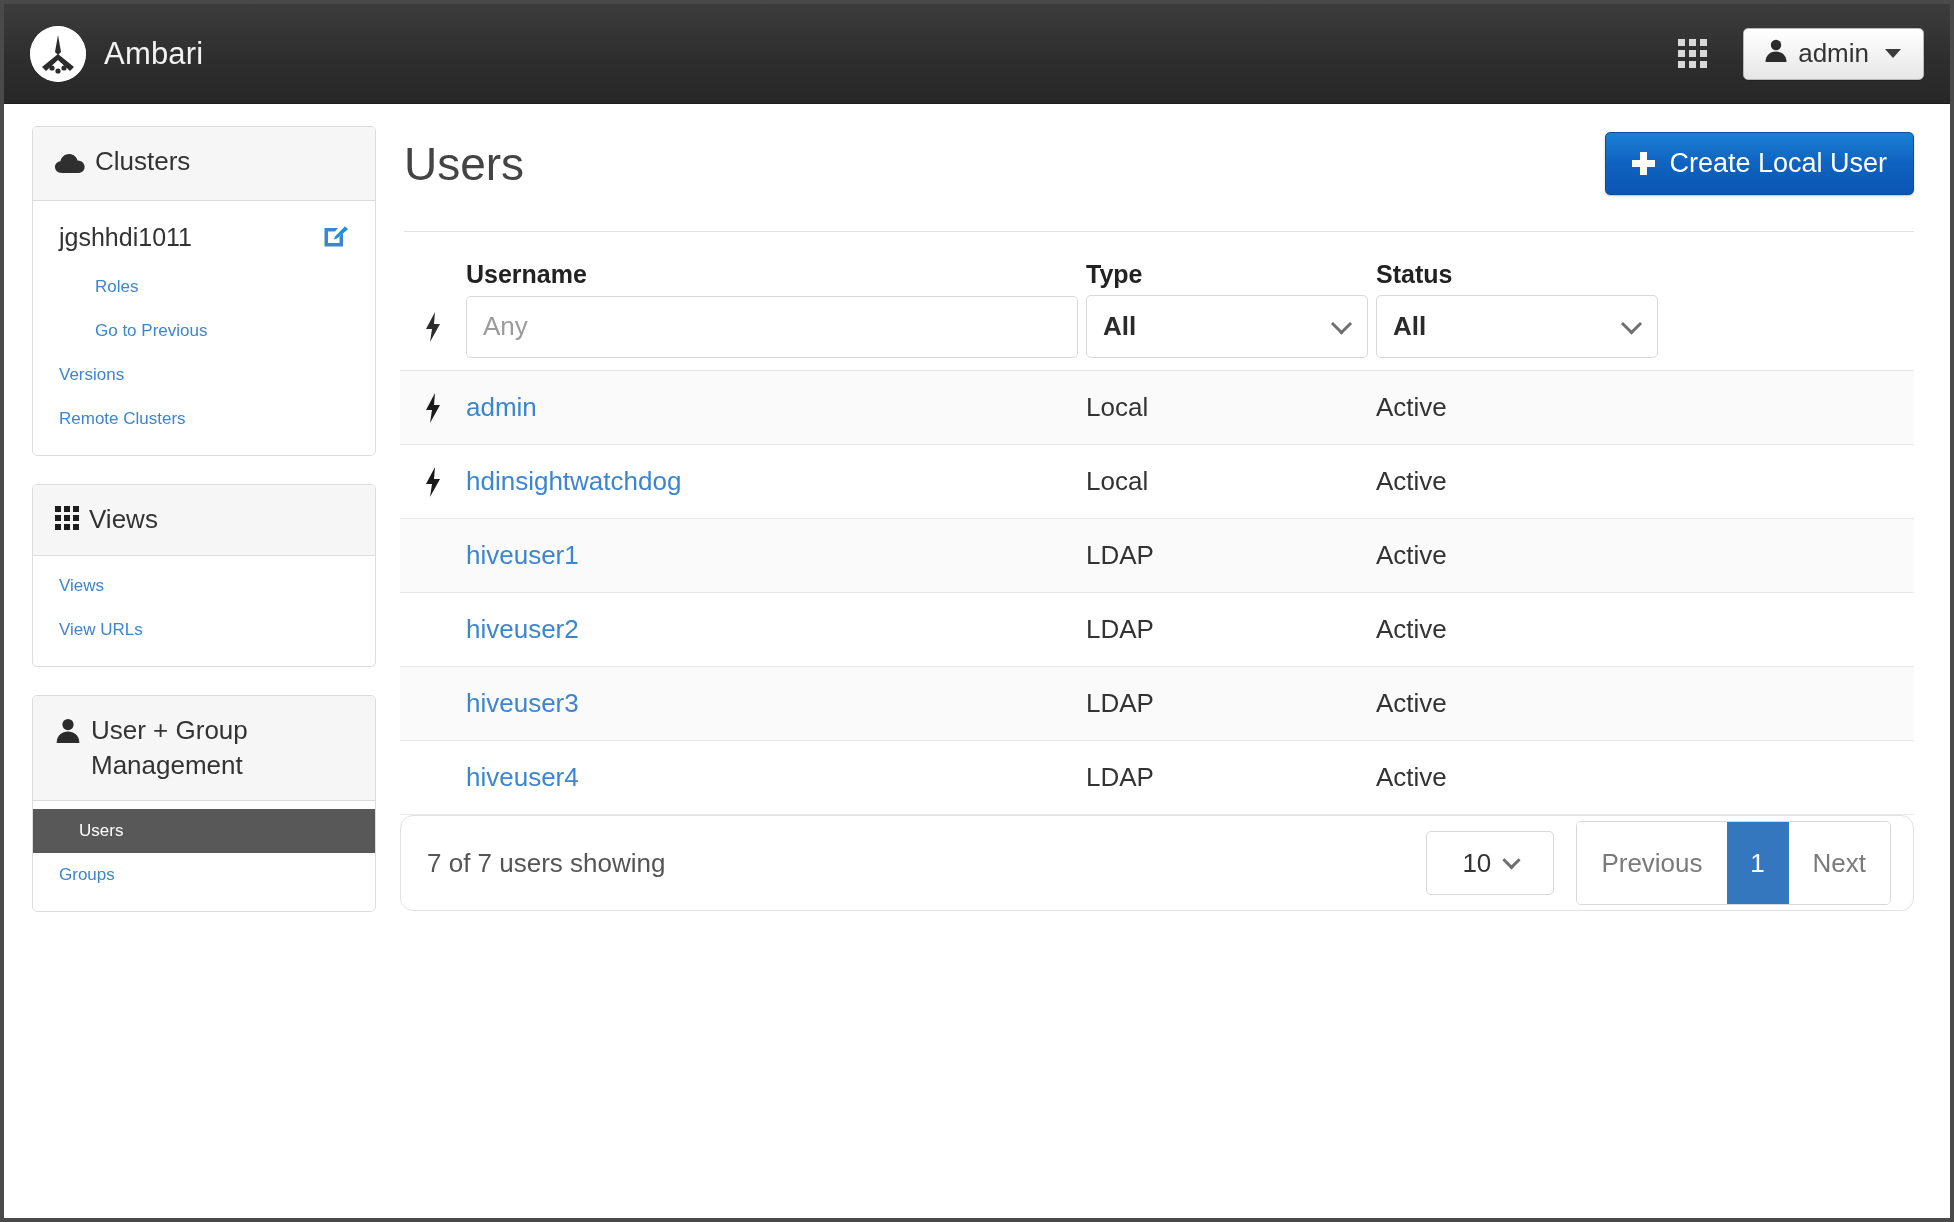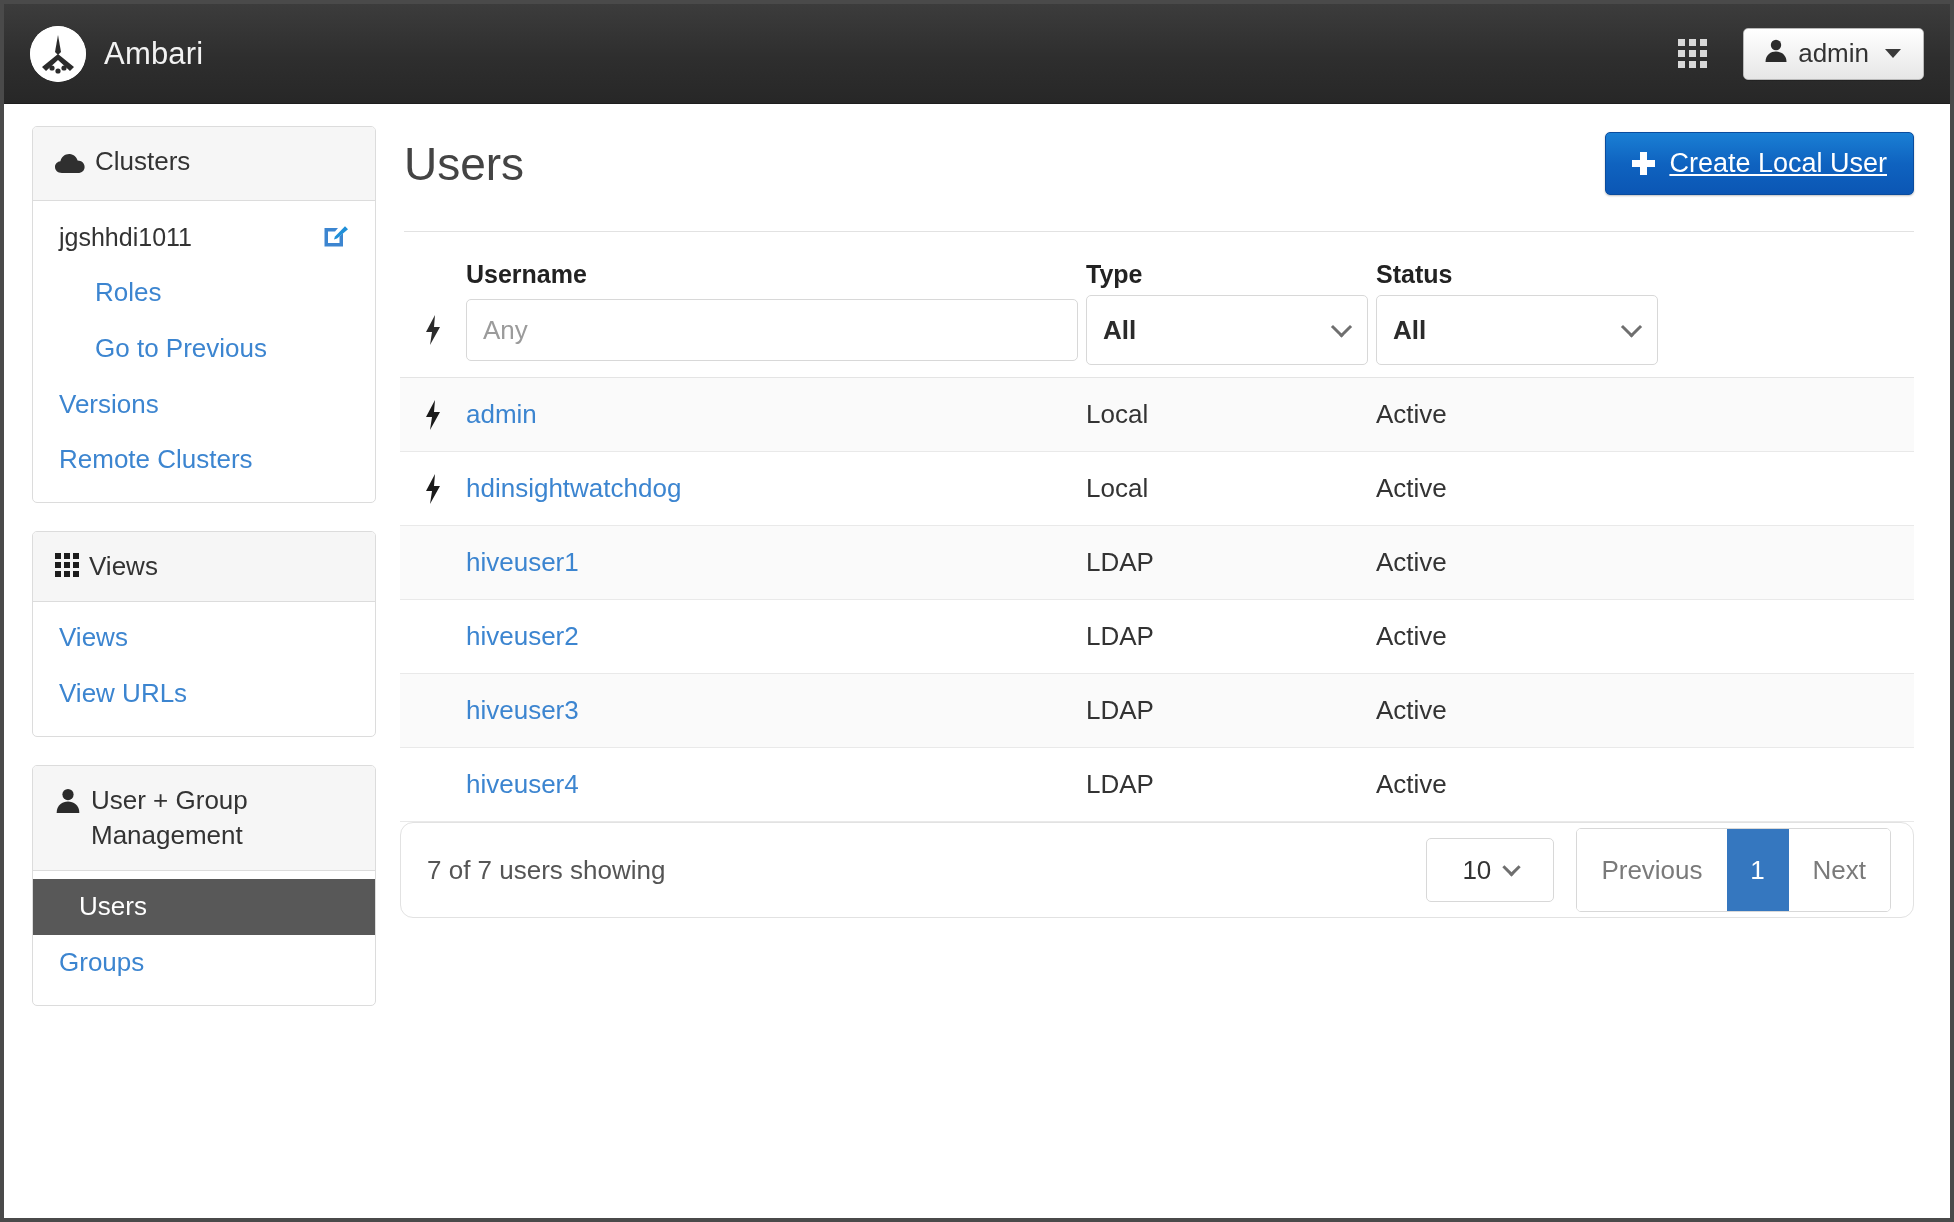--- a/index.html
+++ b/index.html
@@ -110,21 +110,21 @@
     font-size: 26px;
     color: #333333;
     display: flex; align-items: flex-start; gap: 10px;
     line-height: 1.35;
   }
   .panel-head .ph-icon { flex: 0 0 auto; margin-top: 4px; }
   .panel-body { padding: 8px 0 14px 0; }
   .nav-item {
     display: block;
     padding: 11px 20px 11px 26px;
-    font-size: 26px;
+    font-size: 17px;
     color: #3c85d0;
     text-decoration: none;
     cursor: pointer;
     line-height: 1.3;
   }
   .nav-item.indent { padding-left: 62px; }
   .nav-item.active {
     background: #585858;
     color: #ffffff;
     padding-left: 46px;
@@ -162,21 +162,20 @@
     margin-left: auto;
     background: linear-gradient(to bottom, #1a7fd4 0%, #0f63c0 50%, #0b56b4 100%);
     border: 1px solid #0a4c9e;
     border-radius: 5px;
     color: #ffffff;
     font-size: 27px;
     padding: 15px 26px;
     display: flex; align-items: center; gap: 14px;
     cursor: pointer;
     box-shadow: 0 1px 2px rgba(0,0,0,.25);
-    text-decoration: underline;
   }
   .plus-icon { position: relative; width: 23px; height: 23px; flex: 0 0 auto; }
   .plus-icon::before, .plus-icon::after {
     content: ""; position: absolute; background: #ffffff;
   }
   .plus-icon::before { left: 8px; top: 0; width: 7px; height: 23px; }
   .plus-icon::after  { left: 0; top: 8px; width: 23px; height: 7px; }
 
   .divider {
     height: 1px; background: #e2e2e2;
@@ -231,21 +230,21 @@
     font-size: 26px;
     color: #333;
     font-family: "Liberation Sans", sans-serif;
     background: #fff;
     outline: none;
   }
   input.filter-input::placeholder { color: #9b9b9b; }
 
   .select-box {
     position: relative;
-    width: 282px; height: 70px;
+    width: 282px; height: 63px;
     border: 1px solid #d8d8d8;
     border-radius: 5px;
     background: #fff;
     display: flex; align-items: center;
     padding: 0 16px;
     font-size: 26px; font-weight: bold; color: #2b2b2b;
     cursor: pointer;
   }
   .chev {
     position: absolute; right: 18px; top: 50%;

